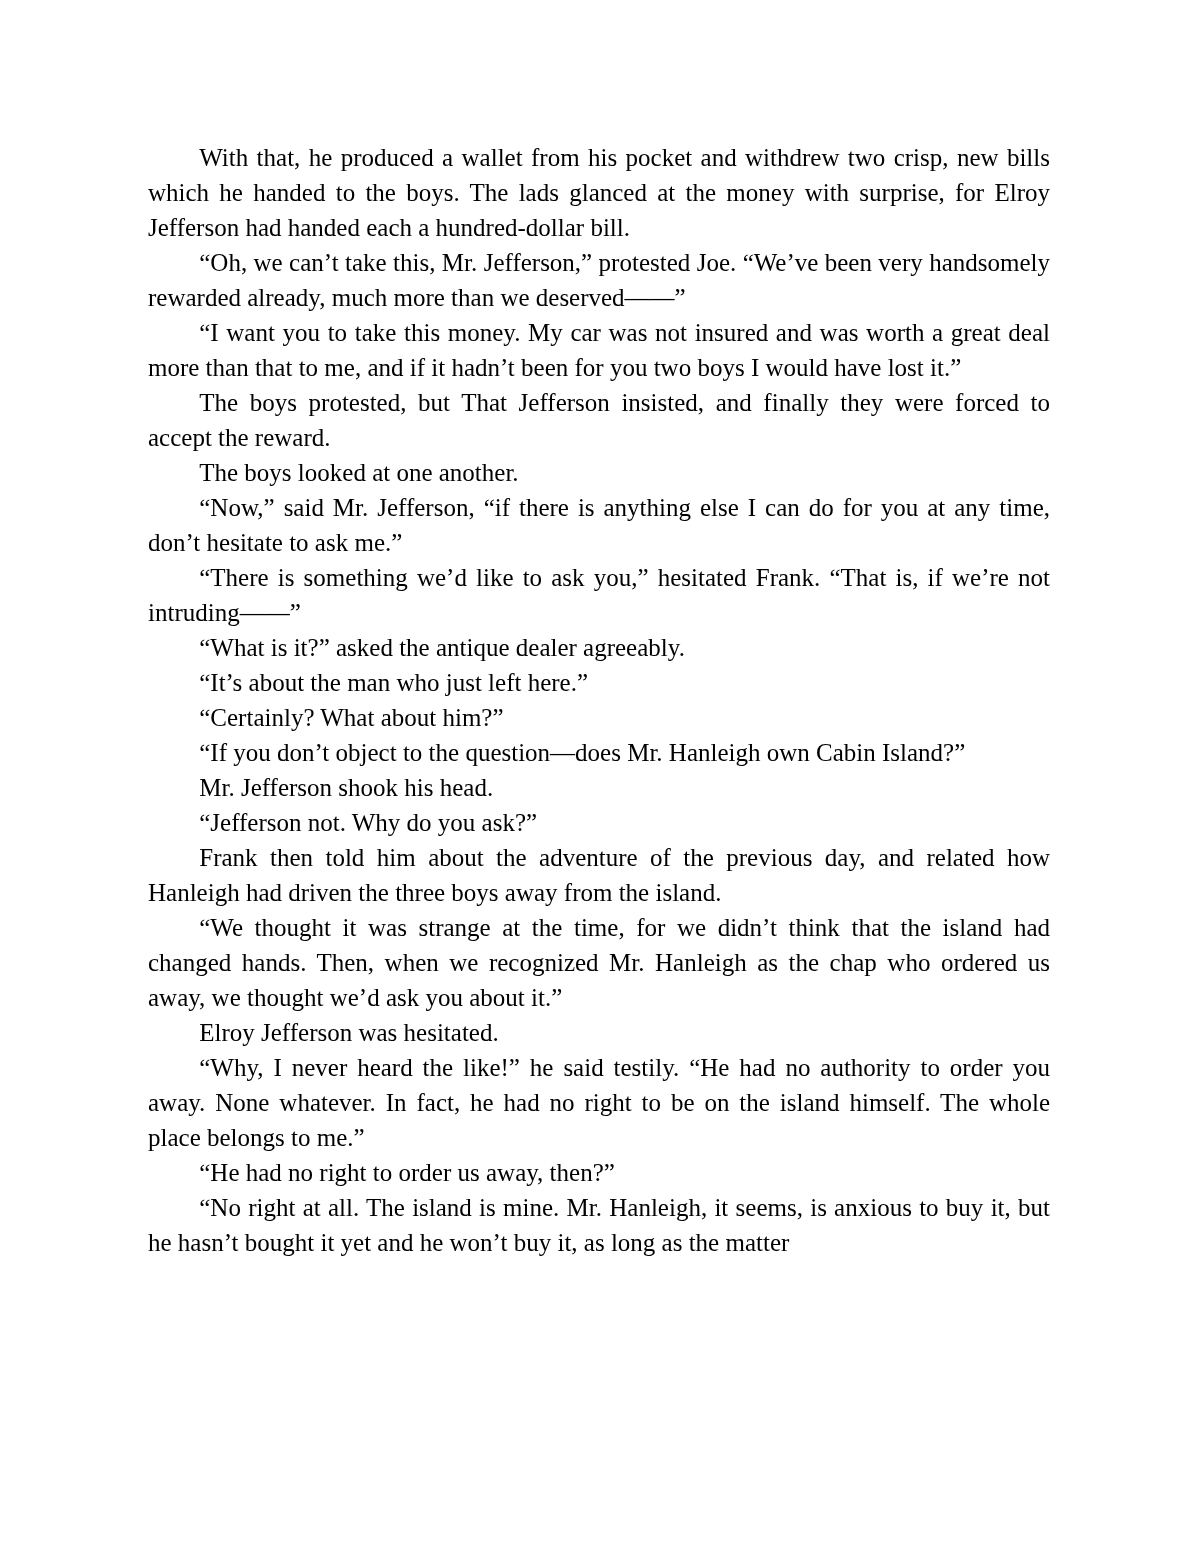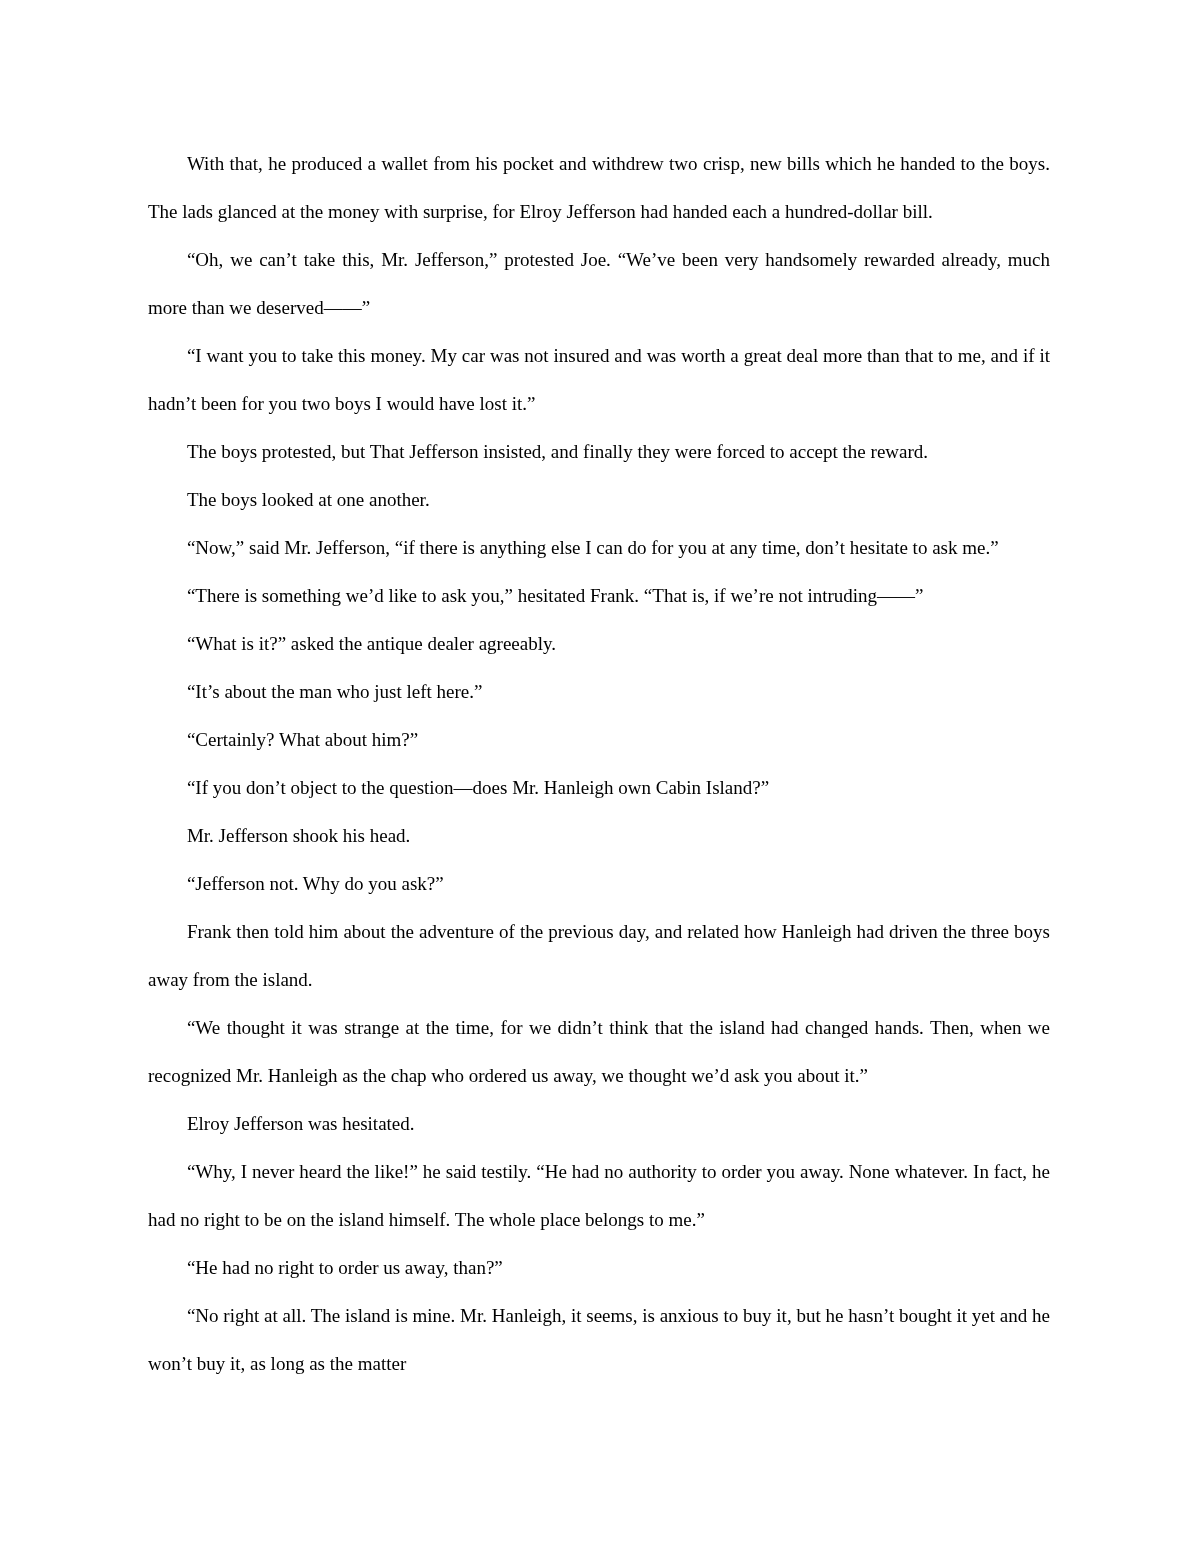--- a/index.html
+++ b/index.html
@@ -14,22 +14,22 @@
     color: #000000;
   }
   .page {
     box-sizing: border-box;
     width: 1200px;
     height: 1552px;
     padding: 140px 150px 60px 148px;
     background: #ffffff;
   }
   .body-text {
-    font-size: 19px;
-    line-height: 48px;
+    font-size: 25px;
+    line-height: 35px;
     text-align: justify;
     text-justify: inter-word;
     hyphens: none;
   }
   .body-text p {
     margin: 0;
     text-indent: 2.05em;
   }
 </style>
 </head>
@@ -47,16 +47,16 @@
     <p>“What is it?” asked the antique dealer agreeably.</p>
     <p>“It’s about the man who just left here.”</p>
     <p>“Certainly? What about him?”</p>
     <p>“If you don’t object to the question—does Mr. Hanleigh own Cabin Island?”</p>
     <p>Mr. Jefferson shook his head.</p>
     <p>“Jefferson not. Why do you ask?”</p>
     <p>Frank then told him about the adventure of the previous day, and related how Hanleigh had driven the three boys away from the island.</p>
     <p>“We thought it was strange at the time, for we didn’t think that the island had changed hands. Then, when we recognized Mr. Hanleigh as the chap who ordered us away, we thought we’d ask you about it.”</p>
     <p>Elroy Jefferson was hesitated.</p>
     <p>“Why, I never heard the like!” he said testily. “He had no authority to order you away. None whatever. In fact, he had no right to be on the island himself. The whole place belongs to me.”</p>
-    <p>“He had no right to order us away, than?”</p>
+    <p>“He had no right to order us away, then?”</p>
     <p>“No right at all. The island is mine. Mr. Hanleigh, it seems, is anxious to buy it, but he hasn’t bought it yet and he won’t buy it, as long as the matter</p>
   </div>
 </div>
 
 </body></html>

